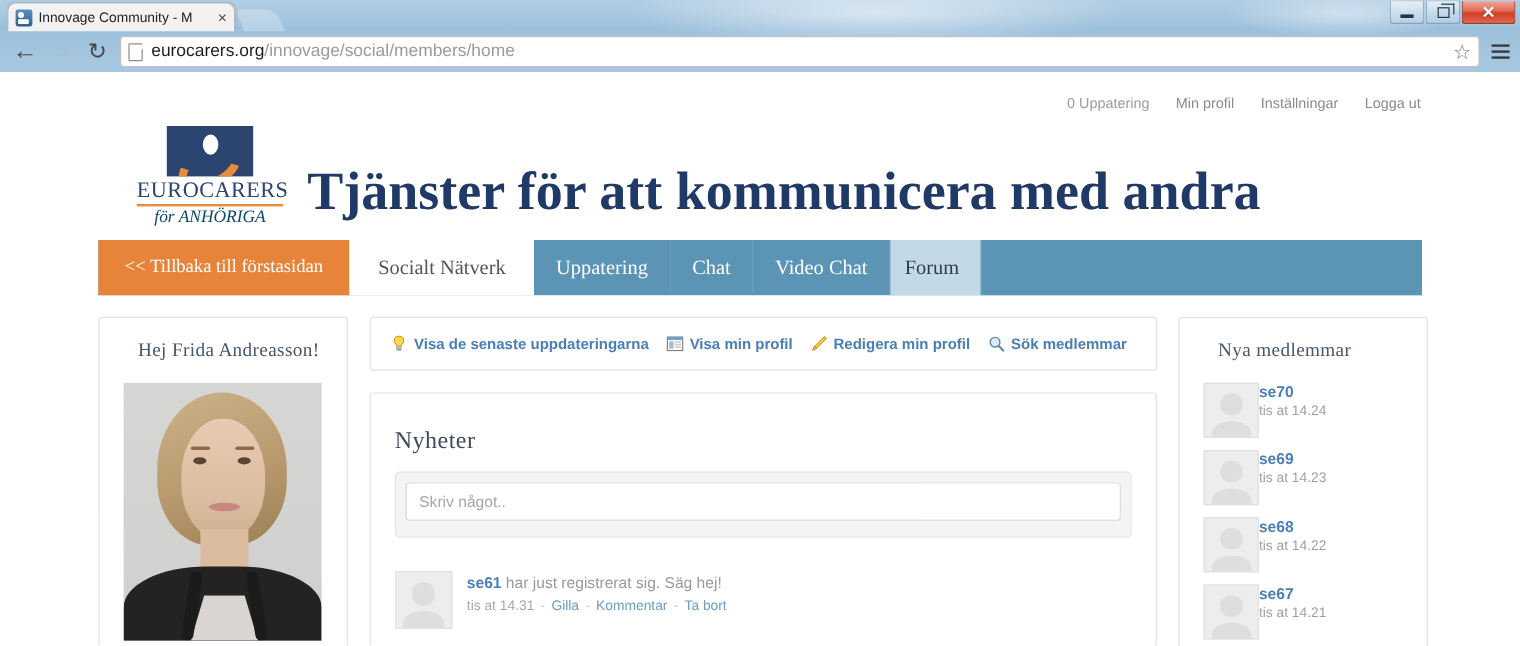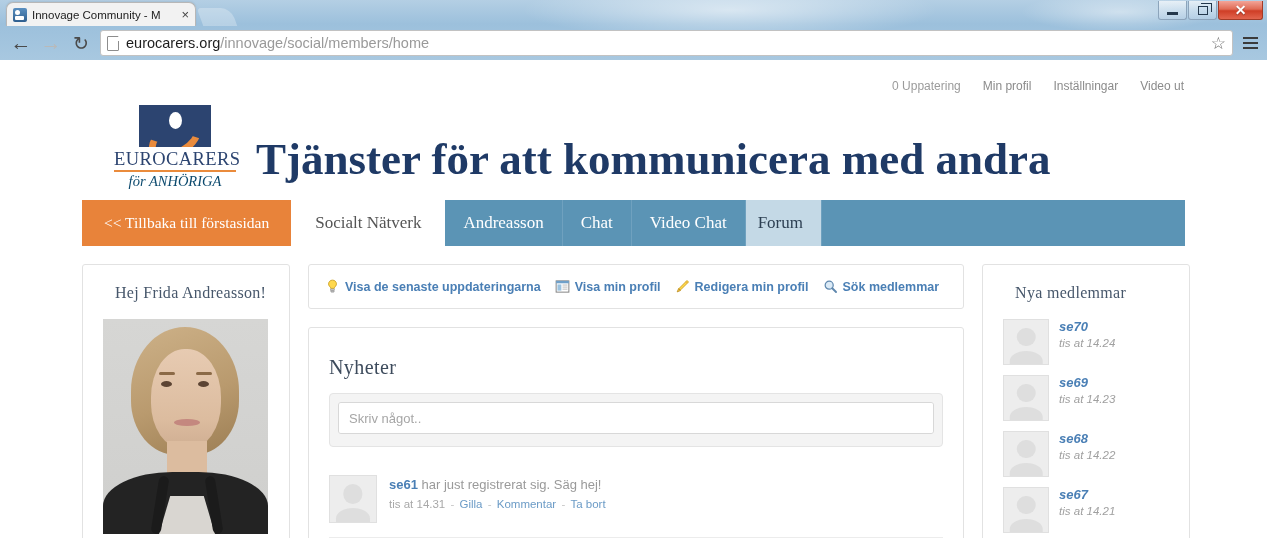--- a/index.html
+++ b/index.html
@@ -559,24 +559,22 @@
   .feed-meta a {
     color: #6b9bc6;
     text-decoration: none;
     cursor: pointer;
   }
   .feed-meta .sep { color: #c6c6c6; padding: 0 2px; }
 
   
   .member-row {
     display: flex;
-    gap: 10px;
     align-items: flex-start;
     margin-bottom: 10px;
-    font-style: italic;
   }
   .member-name {
     font-size: 13px;
     font-weight: bold;
     color: #4a7fb5;
     text-decoration: none;
     cursor: pointer;
     display: block;
     line-height: 1.2;
   }
@@ -631,40 +629,40 @@
   </div>
 </div>
 
 <div class="page">
   <div class="container">
 
     <div class="util-nav">
       <a class="util-link">0 Uppatering</a>
       <a class="util-link strong">Min profil</a>
       <a class="util-link strong">Inställningar</a>
-      <a class="util-link strong">Video ut</a>
+      <a class="util-link strong">Logga ut</a>
     </div>
 
     <div class="masthead">
       <div class="logo">
         <div class="logo-mark">
           <span class="head"></span>
           <span class="swoosh"></span>
         </div>
         <div class="logo-word">EUROCARERS</div>
         <div class="logo-rule"></div>
         <div class="logo-sub">för ANHÖRIGA</div>
       </div>
       <div class="site-title">Tjänster för att kommunicera med andra</div>
     </div>
 
     <div class="navbar">
       <div class="nav-item back">&lt;&lt; Tillbaka till förstasidan</div>
       <div class="nav-item plain">Socialt Nätverk</div>
-      <div class="nav-item">Andreasson</div>
+      <div class="nav-item">Uppatering</div>
       <div class="nav-item">Chat</div>
       <div class="nav-item">Video Chat</div>
       <div class="nav-item active">Forum</div>
       <div class="nav-filler"></div>
     </div>
 
     <div class="columns">
 
       <div class="col-left">
         <div class="panel">

